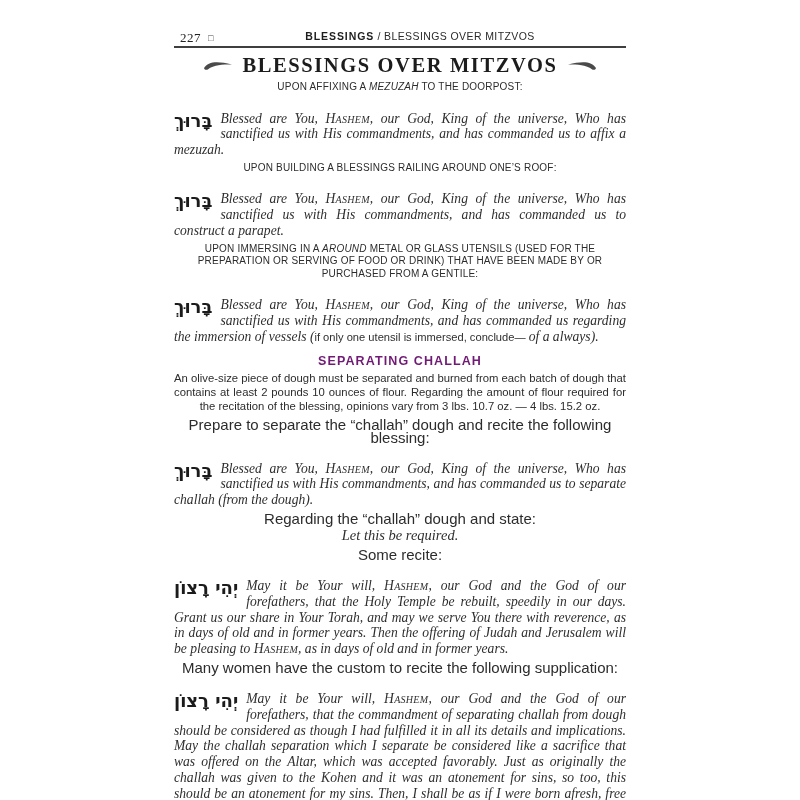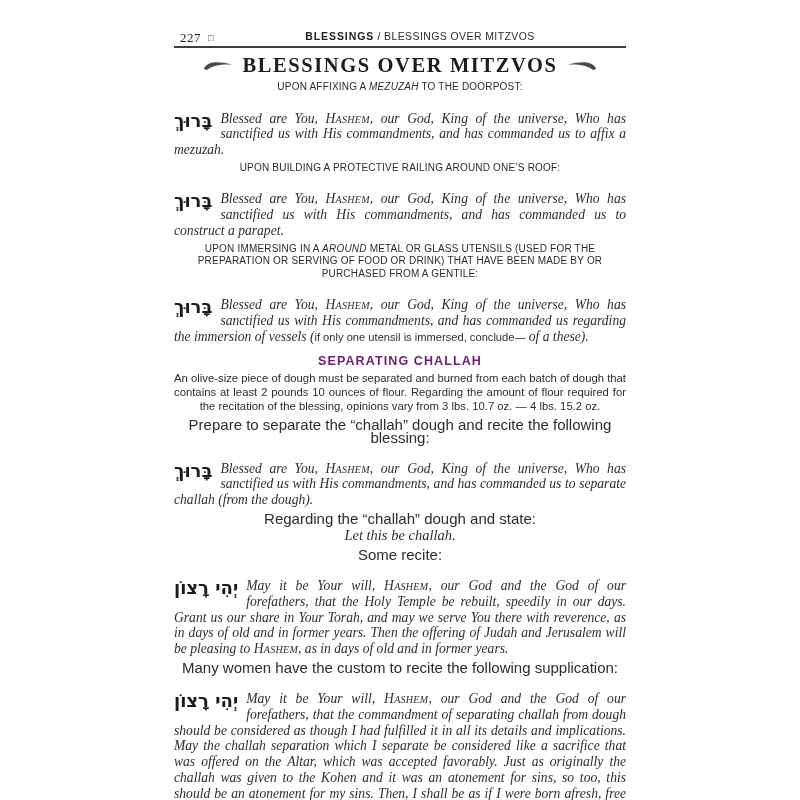--- a/index.html
+++ b/index.html
@@ -67,33 +67,33 @@
     <span class="flourish rt">
       <svg width="30" height="12" viewBox="0 0 30 12">
           <path d="M1 8 C5 2, 13 0.5, 29 4.5 C17 4, 9 6, 5.5 9 C3.5 10.5, 1.5 10, 1 8 Z" fill="#4a4a4a"></path>
         </svg>
     </span>
   </div>
 
   <div class="instr"><span>UPON AFFIXING A </span><span class="s-it">MEZUZAH</span><span> TO THE DOORPOST:</span></div>
   <p class="prayer"><span class="heb">בָּרוּךְ</span><span><span>Blessed are You, </span><span class="s-sc">Hashem</span><span>, our God, King of the universe, Who has sanctified us with His commandments, and has commanded us to affix a mezuzah.</span></span></p>
 
-  <div class="instr"><span>UPON BUILDING A PROTECTIVE RAILING AROUND ONE’S ROOF:</span></div>
+  <div class="instr"><span>UPON BUILDING A BLESSINGS RAILING AROUND ONE’S ROOF:</span></div>
   <p class="prayer"><span class="heb">בָּרוּךְ</span><span><span>Blessed are You, </span><span class="s-sc">Hashem</span><span>, our God, King of the universe, Who has sanctified us with His commandments, and has commanded us to construct a parapet.</span></span></p>
 
   <div class="instr" style="margin-left:16px;margin-right:16px;"><span>UPON IMMERSING IN A </span><span class="s-it">AROUND</span><span> METAL OR GLASS UTENSILS (USED FOR THE PREPARATION OR SERVING OF FOOD OR DRINK) THAT HAVE BEEN MADE BY OR PURCHASED FROM A GENTILE:</span></div>
-  <p class="prayer"><span class="heb">בָּרוּךְ</span><span><span>Blessed are You, </span><span class="s-sc">Hashem</span><span>, our God, King of the universe, Who has sanctified us with His commandments, and has commanded us regarding the immersion of vessels (</span><span class="s-rm">if only one utensil is immersed, conclude— </span><span>of a these).</span></span></p>
+  <p class="prayer"><span class="heb">בָּרוּךְ</span><span><span>Blessed are You, </span><span class="s-sc">Hashem</span><span>, our God, King of the universe, Who has sanctified us with His commandments, and has commanded us regarding the immersion of vessels (</span><span class="s-rm">if only one utensil is immersed, conclude— </span><span>of a always).</span></span></p>
 
   <div class="sec-head">SEPARATING CHALLAH</div>
   <p class="note">An olive-size piece of dough must be separated and burned from each batch of dough that contains at least 2 pounds 10 ounces of flour. Regarding the amount of flour required for the recitation of the blessing, opinions vary from 3 lbs. 10.7 oz. — 4 lbs. 15.2 oz.</p>
   <div class="instr-mc">Prepare to separate the “challah” dough and recite the following blessing:</div>
   <p class="prayer"><span class="heb">בָּרוּךְ</span><span><span>Blessed are You, </span><span class="s-sc">Hashem</span><span>, our God, King of the universe, Who has sanctified us with His commandments, and has commanded us to separate challah (from the dough).</span></span></p>
 
   <div class="instr-mc">Regarding the “challah” dough and state:</div>
-  <div class="decl">Let this be challah.</div>
+  <div class="decl">Let this be required.</div>
   <div class="instr-mc">Some recite:</div>
 
   <p class="prayer"><span class="heb">יְהִי רָצוֹן</span><span><span>May it be Your will, </span><span class="s-sc">Hashem</span><span>, our God and the God of our forefathers, that the Holy Temple be rebuilt, speedily in our days. Grant us our share in Your Torah, and may we serve You there with reverence, as in days of old and in former years. Then the offering of Judah and Jerusalem will be pleasing to </span><span class="s-sc">Hashem</span><span>, as in days of old and in former years.</span></span></p>
 
   <div class="instr-mc">Many women have the custom to recite the following supplication:</div>
 
   <p class="prayer"><span class="heb">יְהִי רָצוֹן</span><span><span>May it be Your will, </span><span class="s-sc">Hashem</span><span>, our God and the God of our forefathers, that the commandment of separating challah from dough should be considered as though I had fulfilled it in all its details and implications. May the challah separation which I separate be considered like a sacrifice that was offered on the Altar, which was accepted favorably. Just as originally the challah was given to the Kohen and it was an atonement for sins, so too, this should be an atonement for my sins. Then, I shall be as if I were born afresh, free from error and iniquity, and I will be able to fulfill the commandment of the Holy Shabbos and the Festivals with my husband (and our children), and be sustained through the sanctity of these days. Through the effects of the commandment of challah, may our children always be sustained from the hands of the Holy One, Blessed is He, with His abundant mercy and kindness, and His abundant love, and may the commandment of challah be accepted as if I had given a tithe. Just as I am fulfilling the commandment of challah wholeheartedly, so too, shall the mercy of the Holy One, Blessed is He, be aroused to protect me always from suffering and pain, Amen.</span></span></p>
 
 </div>
 

